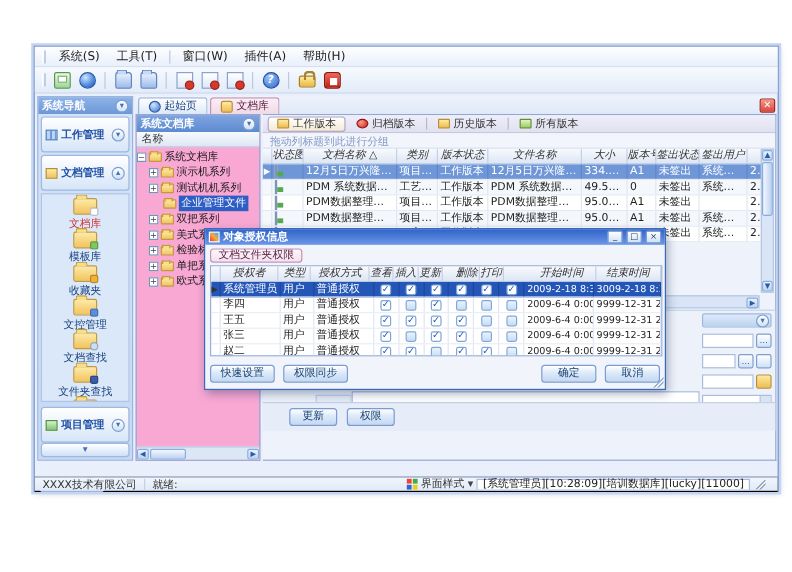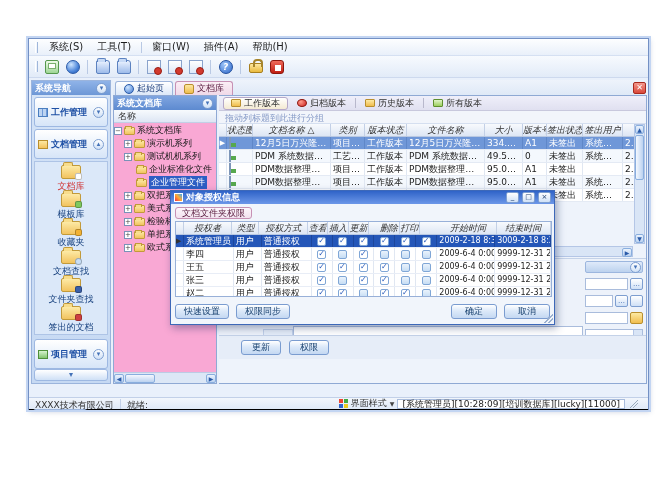--- a/index.html
+++ b/index.html
@@ -148,21 +148,21 @@
   .btnrow{position:absolute;left:0;bottom:0;right:0;height:24px;border-top:1px solid #c4d2e8;background:#e6edf8;display:flex;align-items:center;gap:8px;padding-left:22px;}
   .xpbtn{min-width:40px;height:15px;background:linear-gradient(#ffffff,#dce9f9 45%,#c4d8f2);border:1px solid #7a9cd0;
     border-radius:3px;font-size:9px;color:#17406e;text-align:center;line-height:13px;padding:0 8px;}
 
   
   .msgrow{position:absolute;left:0;top:358px;right:0;height:13px;background:#000000;border-top:1px solid #b9c9e4;}
   .msgtab{position:absolute;left:4px;top:0;height:12px;padding:0 8px;background:linear-gradient(#fdfeff,#e6eefb);
     border:1px solid #9db6dd;border-top:none;border-radius:0 0 3px 3px;font-size:9px;color:#333;line-height:11px;}
   .statusbar{position:absolute;left:0;top:358px;right:0;height:12px;background:linear-gradient(#f2f6fc,#dfe9f7);
     border-top:1px solid #c2d0e8;display:flex;align-items:center;font-size:9px;color:#333;}
-  .st-sec{padding:1px 6px;height:10px;line-height:10px;border-right:1px solid #c2d0e8;}
+  .st-sec{padding:1px 6px;height:10px;line-height:10px;border-right:1px solid #c2d0e8;text-align:right;}
   .st-right{margin-left:auto;display:flex;align-items:center;gap:3px;padding-right:10px;}
   .wlogo{width:9px;height:9px;display:grid;grid-template-columns:1fr 1fr;grid-template-rows:1fr 1fr;gap:1px;}
   .wlogo i{display:block;} .wlogo i:nth-child(1){background:#e43;} .wlogo i:nth-child(2){background:#4a4;}
   .wlogo i:nth-child(3){background:#36c;} .wlogo i:nth-child(4){background:#ec2;}
   .st-box{background:#fff;border:1px solid #a9bcdc;padding:0 4px;height:10px;line-height:9px;color:#222;}
   .gripdots{width:8px;height:8px;margin-left:2px;background:
     linear-gradient(135deg,transparent 45%,#9ab 45% 55%,transparent 55%) ,
     linear-gradient(135deg,transparent 65%,#9ab 65% 75%,transparent 75%);}
 
   
@@ -273,20 +273,26 @@
           <span class="slbl">模板库</span>
         </div>
         <div class="sb-item">
           <span class="fold">
             <span class="badge b-fav"></span>
           </span>
           <span class="slbl">收藏夹</span>
         </div>
         <div class="sb-item">
           <span class="fold">
+            <span class="badge b-ctl"></span>
+          </span>
+          <span class="slbl">文控管理</span>
+        </div>
+        <div class="sb-item">
+          <span class="fold">
             <span class="badge b-find"></span>
           </span>
           <span class="slbl">文档查找</span>
         </div>
         <div class="sb-item">
           <span class="fold">
             <span class="badge b-bino"></span>
           </span>
           <span class="slbl">文件夹查找</span>
         </div>
@@ -333,26 +339,20 @@
           <span class="sp" style="width: 8px;"></span>
           <span class="expander">+</span>
           <span class="tfold"></span>
           <span class="tlbl">演示机系列</span>
         </div>
         <div class="trow">
           <span class="sp" style="width: 8px;"></span>
           <span class="expander">+</span>
           <span class="tfold"></span>
           <span class="tlbl">测试机机系列</span>
-        </div>
-        <div class="trow">
-          <span class="sp" style="width: 8px;"></span>
-          <span class="sp" style="width: 10px;"></span>
-          <span class="tfold"></span>
-          <span class="tlbl">企业标准化文件</span>
         </div>
         <div class="trow sel">
           <span class="sp" style="width: 8px;"></span>
           <span class="sp" style="width: 10px;"></span>
           <span class="tfold"></span>
           <span class="tlbl">企业管理文件</span>
         </div>
         <div class="trow">
           <span class="sp" style="width: 8px;"></span>
           <span class="expander">+</span>

